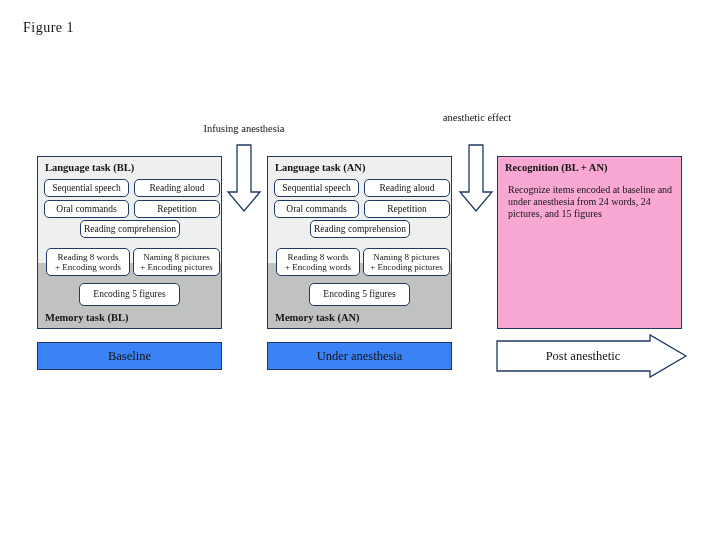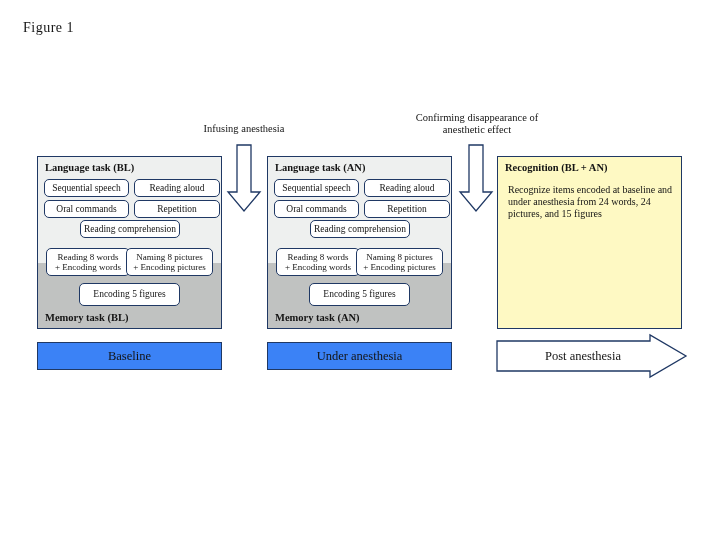--- a/index.html
+++ b/index.html
@@ -77,28 +77,28 @@
     box-sizing: border-box;
     line-height: 11px;
   }
   .r1 { top: 22px; height: 18px; }
   .r2 { top: 43px; height: 18px; }
   .c1 { left: 6px;  width: 85px; }
   .c2 { left: 96px; width: 86px; }
   .r3 { top: 63px; left: 42px; width: 100px; height: 18px; }
   .r4 { top: 91px; height: 28px; font-size: 9px; line-height: 10.5px; }
   .r4.c1 { left: 8px;  width: 84px; }
-  .r4.c2 { left: 88px; width: 87px; }
+  .r4.c2 { left: 95px; width: 87px; }
   .r5 { top: 126px; left: 41px; width: 101px; height: 23px; }
 
   .recog-panel {
     position: absolute;
     left: 497px; top: 156px;
     width: 185px; height: 173px;
-    background: #fef9c3;
+    background: #f9a8d4;
     border: 1.5px solid var(--outline-navy, #1f3864);
     box-sizing: border-box;
   }
   .recog-text {
     position: absolute;
     left: 10px; right: 5px;
     margin: 0;
     font-size: 10px;
     line-height: 12px;
   }
@@ -138,21 +138,20 @@
   <svg class="overlay" width="720" height="540" viewBox="0 0 720 540">
     <polygon points="237,145 251,145 251,192 260,192 244,211 228,192 237,192"></polygon>
     <polygon points="469,145 483,145 483,192 492,192 476,211 460,192 469,192"></polygon>
     <polygon points="497,341 650,341 650,335 686,356 650,377 650,371 497,371"></polygon>
   </svg>
 
   <div class="figure-title">Figure 1</div>
 
   <div class="arrow-label infusing">Infusing anesthesia</div>
   <div class="arrow-label confirming">
-    <div>Confirming disappearance of</div>
     <div>anesthetic effect</div>
   </div>
 
   <div class="task-panel p0">
     <div class="memory-bg"></div>
     <div class="panel-header lang">Language task (BL)</div>
     <div class="tbox r1 c1">Sequential speech</div>
     <div class="tbox r1 c2">Reading aloud</div>
     <div class="tbox r2 c1">Oral commands</div>
     <div class="tbox r2 c2">Repetition</div>
@@ -194,16 +193,16 @@
     <p class="recog-text t1">Recognize items encoded at baseline and under anesthesia from 24 words, 24 pictures, and 15 figures</p>
   </div>
 
   <div class="timeline-box b1">
     <span>Baseline</span>
   </div>
   <div class="timeline-box b2">
     <span>Under anesthesia</span>
   </div>
   <div class="timeline-label-post">
-    <span>Post anesthesia</span>
+    <span>Post anesthetic</span>
   </div>
 
 </div>
 
 </body></html>

